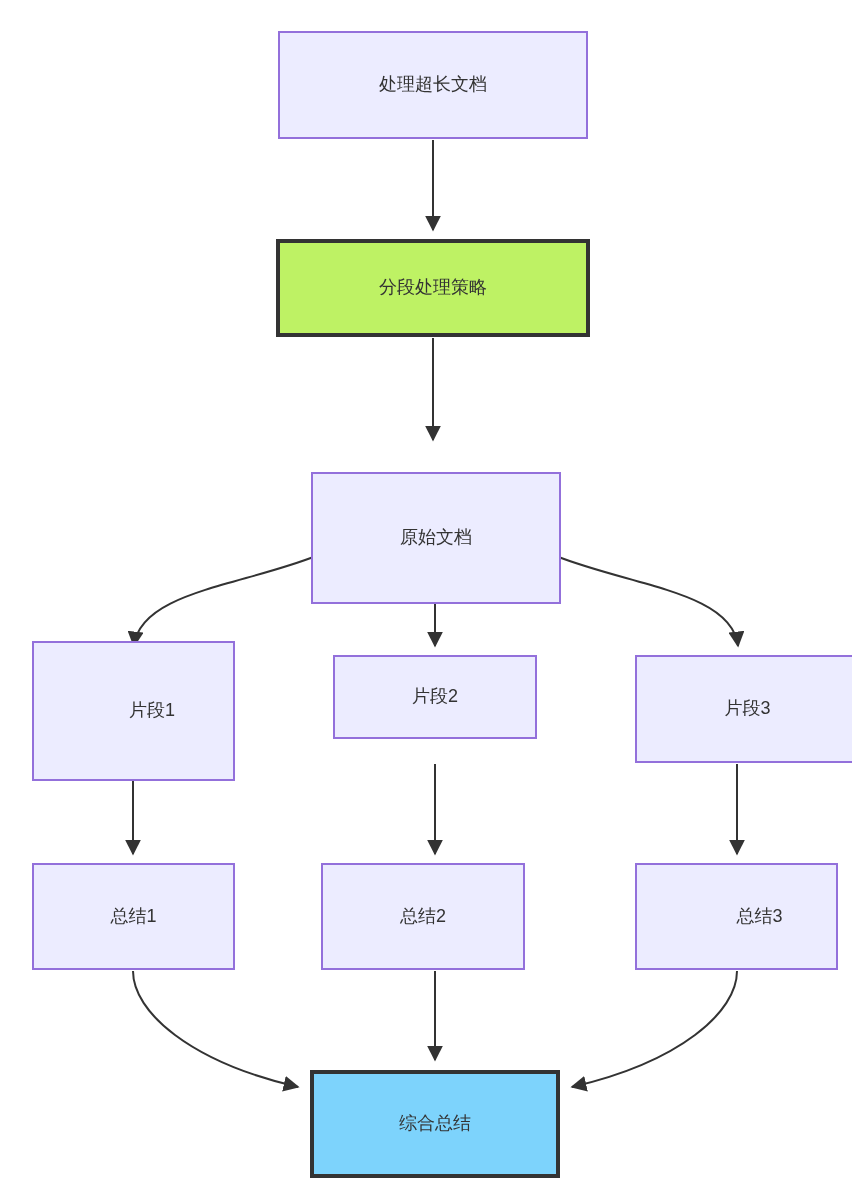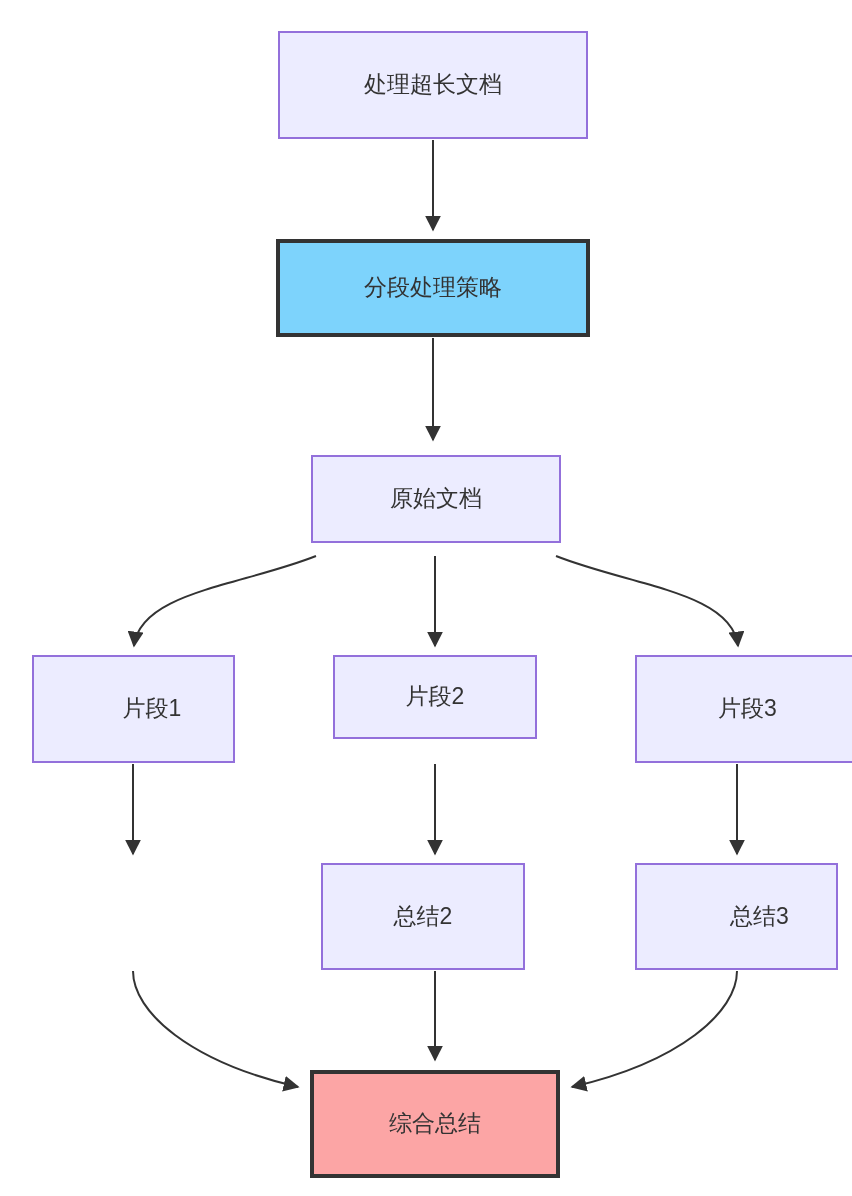--- a/index.html
+++ b/index.html
@@ -21,40 +21,40 @@
   }
 
   .node {
     position: absolute;
     display: flex;
     align-items: center;
     justify-content: center;
     background: #ECECFF;
     border: 2px solid #9370DB;
     color: #333333;
-    font-size: 23px;
+    font-size: 18px;
     line-height: 1.2;
     text-align: center;
   }
 
   .node--accent {
-    background: #7dd3fc;
+    background: #bef264;
     border: 4px solid #333333;
   }
 
   .node--final {
-    background: #fca5a5;
+    background: #7dd3fc;
     border: 4px solid #333333;
   }
 
   
   .n-doc      { left: 278px; top: 31px;   width: 310px; height: 108px; }
   .n-strategy { left: 276px; top: 239px;  width: 314px; height: 98px;  }
-  .n-original { left: 311px; top: 455px;  width: 250px; height: 88px; }
-  .n-frag1    { left: 32px;  top: 655px;  width: 203px; height: 108px; padding-left: 37px; }
+  .n-original { left: 311px; top: 472px;  width: 250px; height: 132px; }
+  .n-frag1    { left: 32px;  top: 641px;  width: 203px; height: 140px; padding-left: 37px; }
   .n-frag2    { left: 333px; top: 655px;  width: 204px; height: 84px; }
   .n-frag3    { left: 635px; top: 655px;  width: 225px; height: 108px; }
   .n-sum1     { left: 32px;  top: 863px;  width: 203px; height: 107px; }
   .n-sum2     { left: 321px; top: 863px;  width: 204px; height: 107px; }
   .n-sum3     { left: 635px; top: 863px;  width: 203px; height: 107px; padding-left: 46px; }
   .n-final    { left: 310px; top: 1070px; width: 250px; height: 108px; }
 </style>
 </head>
 <body>
 
@@ -101,20 +101,23 @@
   </div>
 
   <div class="node n-frag2">
     <span>片段2</span>
   </div>
 
   <div class="node n-frag3">
     <span>片段3</span>
   </div>
 
+  <div class="node n-sum1">
+    <span>总结1</span>
+  </div>
 
   <div class="node n-sum2">
     <span>总结2</span>
   </div>
 
   <div class="node n-sum3">
     <span>总结3</span>
   </div>
 
   <div class="node node--final n-final">

